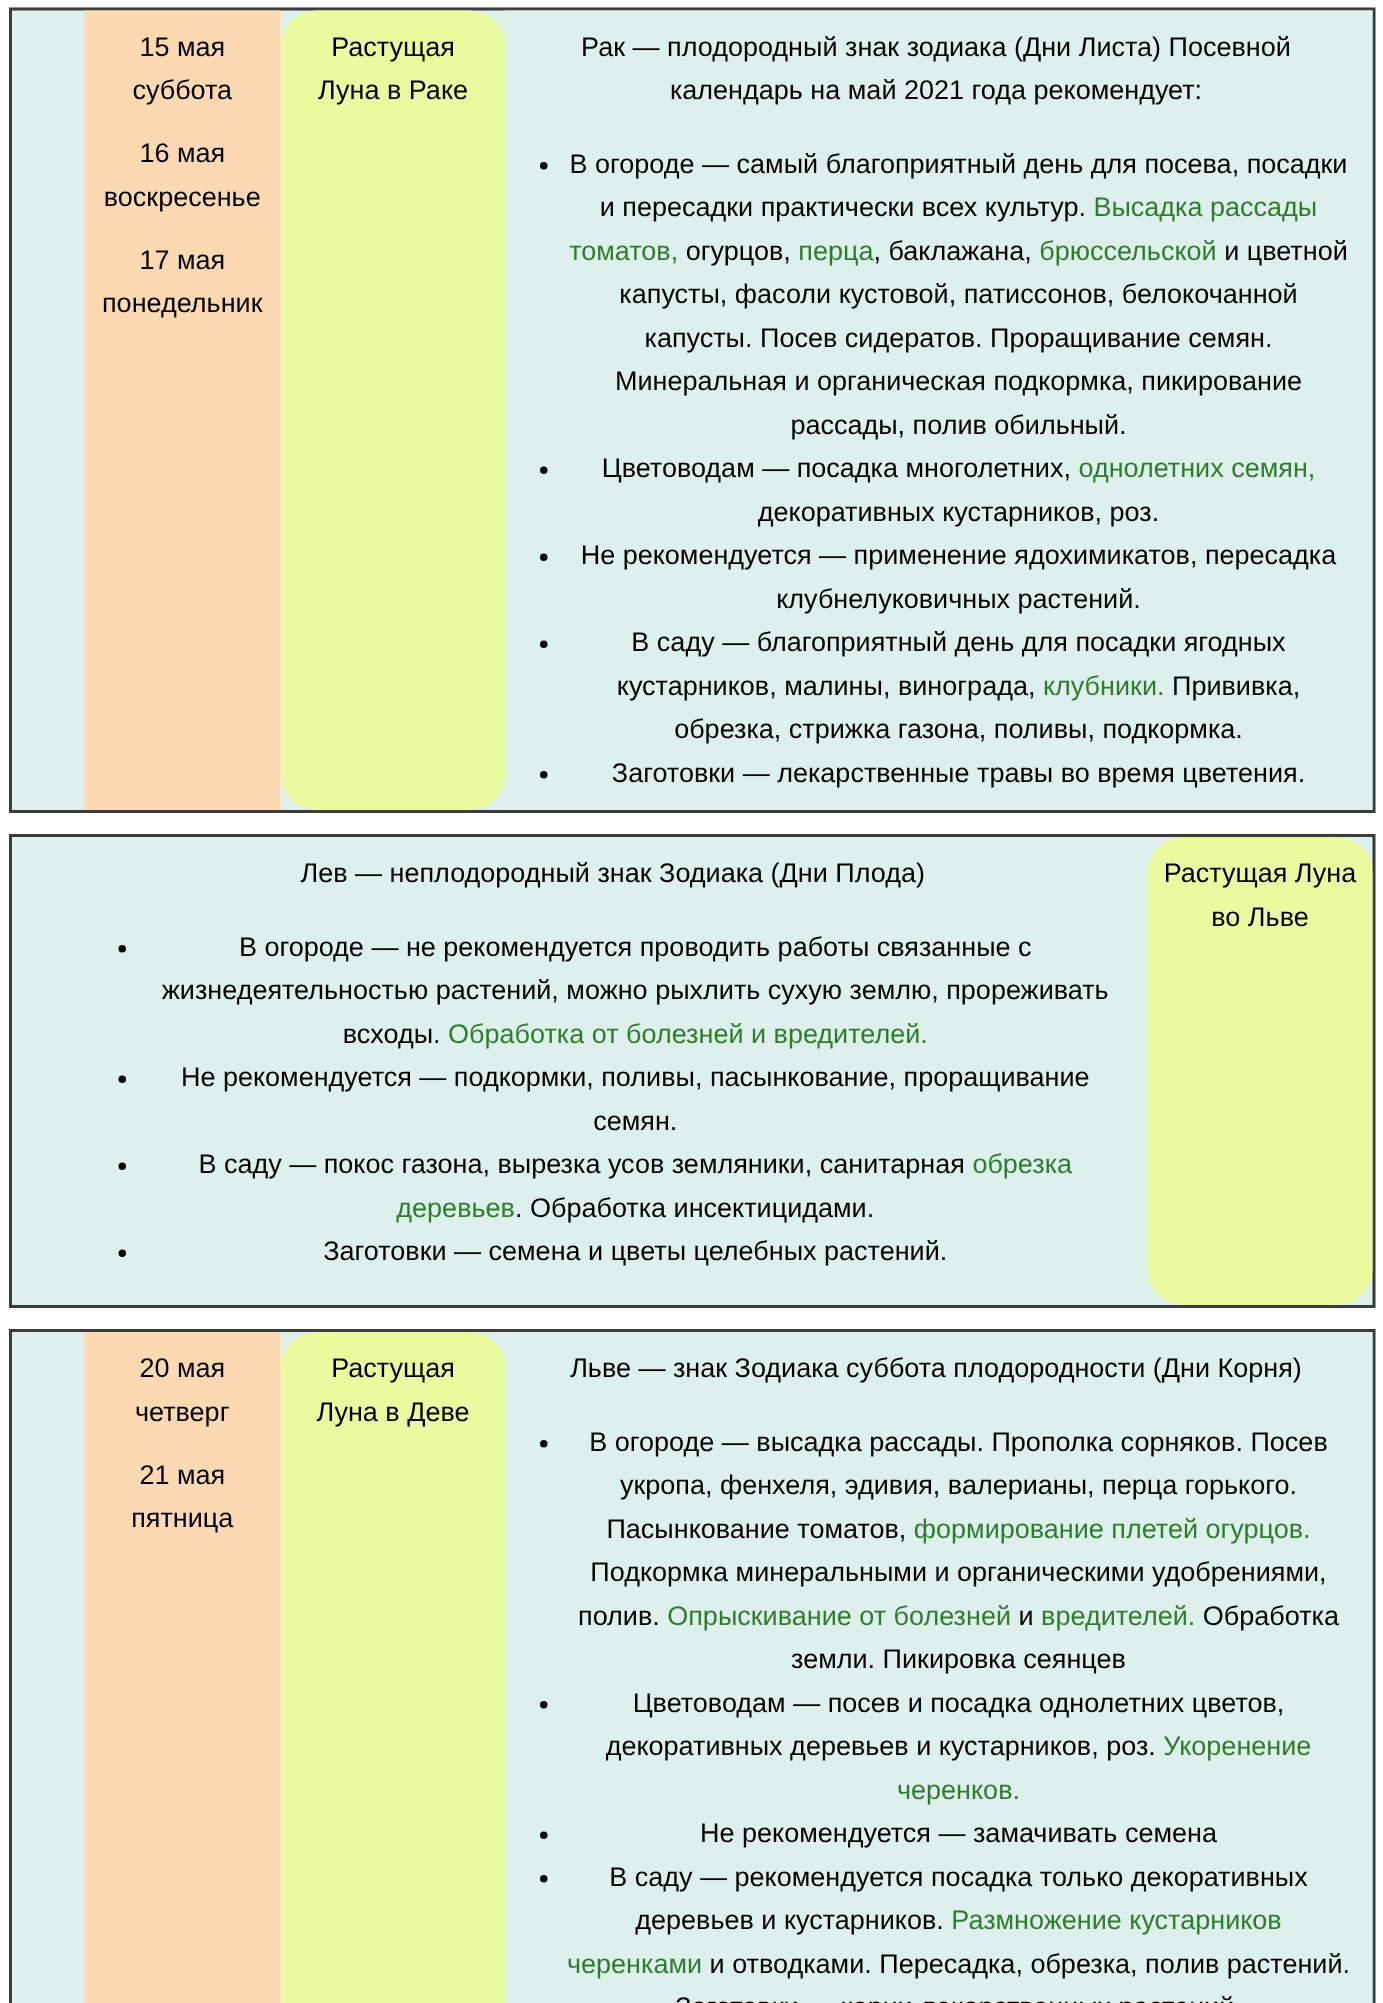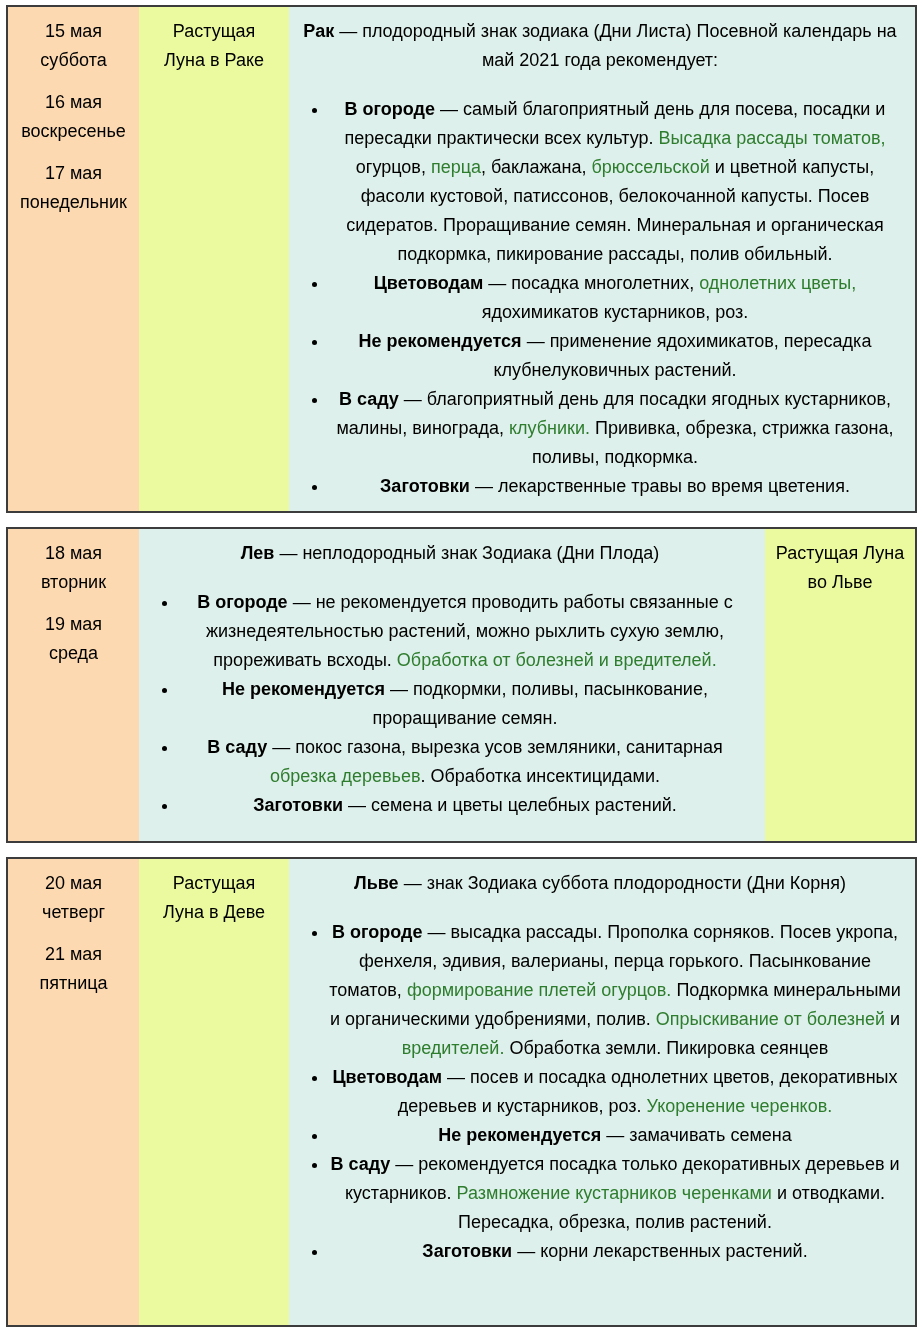--- a/index.html
+++ b/index.html
@@ -8,75 +8,72 @@
   }
   *{box-sizing:border-box}
   body{
     margin:0; background:#fff; color:var(--c-text);
     font-family:"Liberation Sans","DejaVu Sans",sans-serif;
     font-size:18px; line-height:29px;
   }
   .page{width:922px; padding:5px 0 0 6px}
   .cal-table{
     display:flex; width:911px; border:2px solid var(--c-border);
-    margin:0 0 14px 0; background:var(--c-desc);
+    margin:0 0 14px 0; background:var(--c-desc);padding-left:48px;
   }
   .t0{min-height:505px}
   .t1{min-height:316px}
   .t2{min-height:470px}
   .col{padding-top:10px}
   .col-dates{
     width:131px; flex:0 0 131px; background:var(--c-date);
     text-align:center;
   }
   .date-entry{margin:0 0 13px 0}
   .col-moon{
     width:150px; flex:0 0 150px; background:var(--c-moon);
     text-align:center;
+    border-radius:24px;
   }
   .moon-text{margin:0}
   .col-desc{
     flex:1 1 auto; background:var(--c-desc);
     padding:10px 14px 10px 10px;
   }
   .zodiac-heading{margin:0 0 20px 0; text-align:center}
   .rec-list{margin:0; padding:0 0 0 30px; list-style:disc}
   .rec-item{margin:0; text-align:center}
-  b.seg{font-weight:bold}
+  b.seg{font-weight:normal}
   .green-link{color:var(--c-green); cursor:pointer; text-decoration:none}
 </style>
 </head>
 <body>
 
 <div class="page" id="calendar-page">
     <section class="cal-table t0">
       <div class="col col-dates">
         <p class="date-entry">15 мая<br>суббота</p>
         <p class="date-entry">16 мая<br>воскресенье</p>
         <p class="date-entry">17 мая<br>понедельник</p>
       </div>
       <div class="col col-moon">
         <p class="moon-text">Растущая<br>Луна в Раке</p>
       </div>
       <div class="col col-desc">
         <p class="zodiac-heading"><b class="seg">Рак</b><span> — плодородный знак зодиака (Дни Листа) Посевной календарь на май 2021 года рекомендует:</span></p>
         <ul class="rec-list">
           <li class="rec-item"><b class="seg">В огороде</b><span> — самый благоприятный день для посева, посадки и пересадки практически всех культур. </span><span class="green-link">Высадка рассады томатов,</span><span> огурцов, </span><span class="green-link">перца</span><span>, баклажана, </span><span class="green-link">брюссельской</span><span> и цветной капусты, фасоли кустовой, патиссонов, белокочанной капусты. Посев сидератов. Проращивание семян. Минеральная и органическая подкормка, пикирование рассады, полив обильный.</span></li>
-          <li class="rec-item"><b class="seg">Цветоводам</b><span> — посадка многолетних, </span><span class="green-link">однолетних цветы,</span><span> ядохимикатов кустарников, роз.</span></li>
+          <li class="rec-item"><b class="seg">Цветоводам</b><span> — посадка многолетних, </span><span class="green-link">однолетних семян,</span><span> декоративных кустарников, роз.</span></li>
           <li class="rec-item"><b class="seg">Не рекомендуется</b><span> — применение ядохимикатов, пересадка клубнелуковичных растений.</span></li>
           <li class="rec-item"><b class="seg">В саду</b><span> — благоприятный день для посадки ягодных кустарников, малины, винограда, </span><span class="green-link">клубники.</span><span> Прививка, обрезка, стрижка газона, поливы, подкормка.</span></li>
           <li class="rec-item"><b class="seg">Заготовки</b><span> — лекарственные травы во время цветения.</span></li>
         </ul>
       </div>
     </section>
     <section class="cal-table t1">
-      <div class="col col-dates">
-        <p class="date-entry">18 мая<br>вторник</p>
-        <p class="date-entry">19 мая<br>среда</p>
-      </div>
       <div class="col col-desc">
         <p class="zodiac-heading"><b class="seg">Лев</b><span> — неплодородный знак Зодиака (Дни Плода)</span></p>
         <ul class="rec-list">
           <li class="rec-item"><b class="seg">В огороде</b><span> — не рекомендуется проводить работы связанные с жизнедеятельностью растений, можно рыхлить сухую землю, прореживать всходы. </span><span class="green-link">Обработка от болезней и вредителей.</span></li>
           <li class="rec-item"><b class="seg">Не рекомендуется</b><span> — подкормки, поливы, пасынкование, проращивание семян.</span></li>
           <li class="rec-item"><b class="seg">В саду</b><span> — покос газона, вырезка усов земляники, санитарная </span><span class="green-link">обрезка деревьев</span><span>. Обработка инсектицидами.</span></li>
           <li class="rec-item"><b class="seg">Заготовки</b><span> — семена и цветы целебных растений.</span></li>
         </ul>
       </div>
       <div class="col col-moon">

